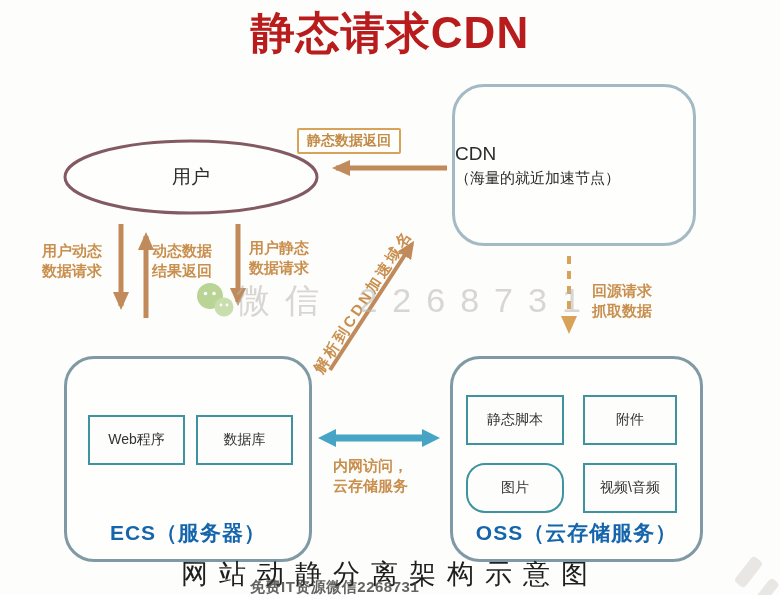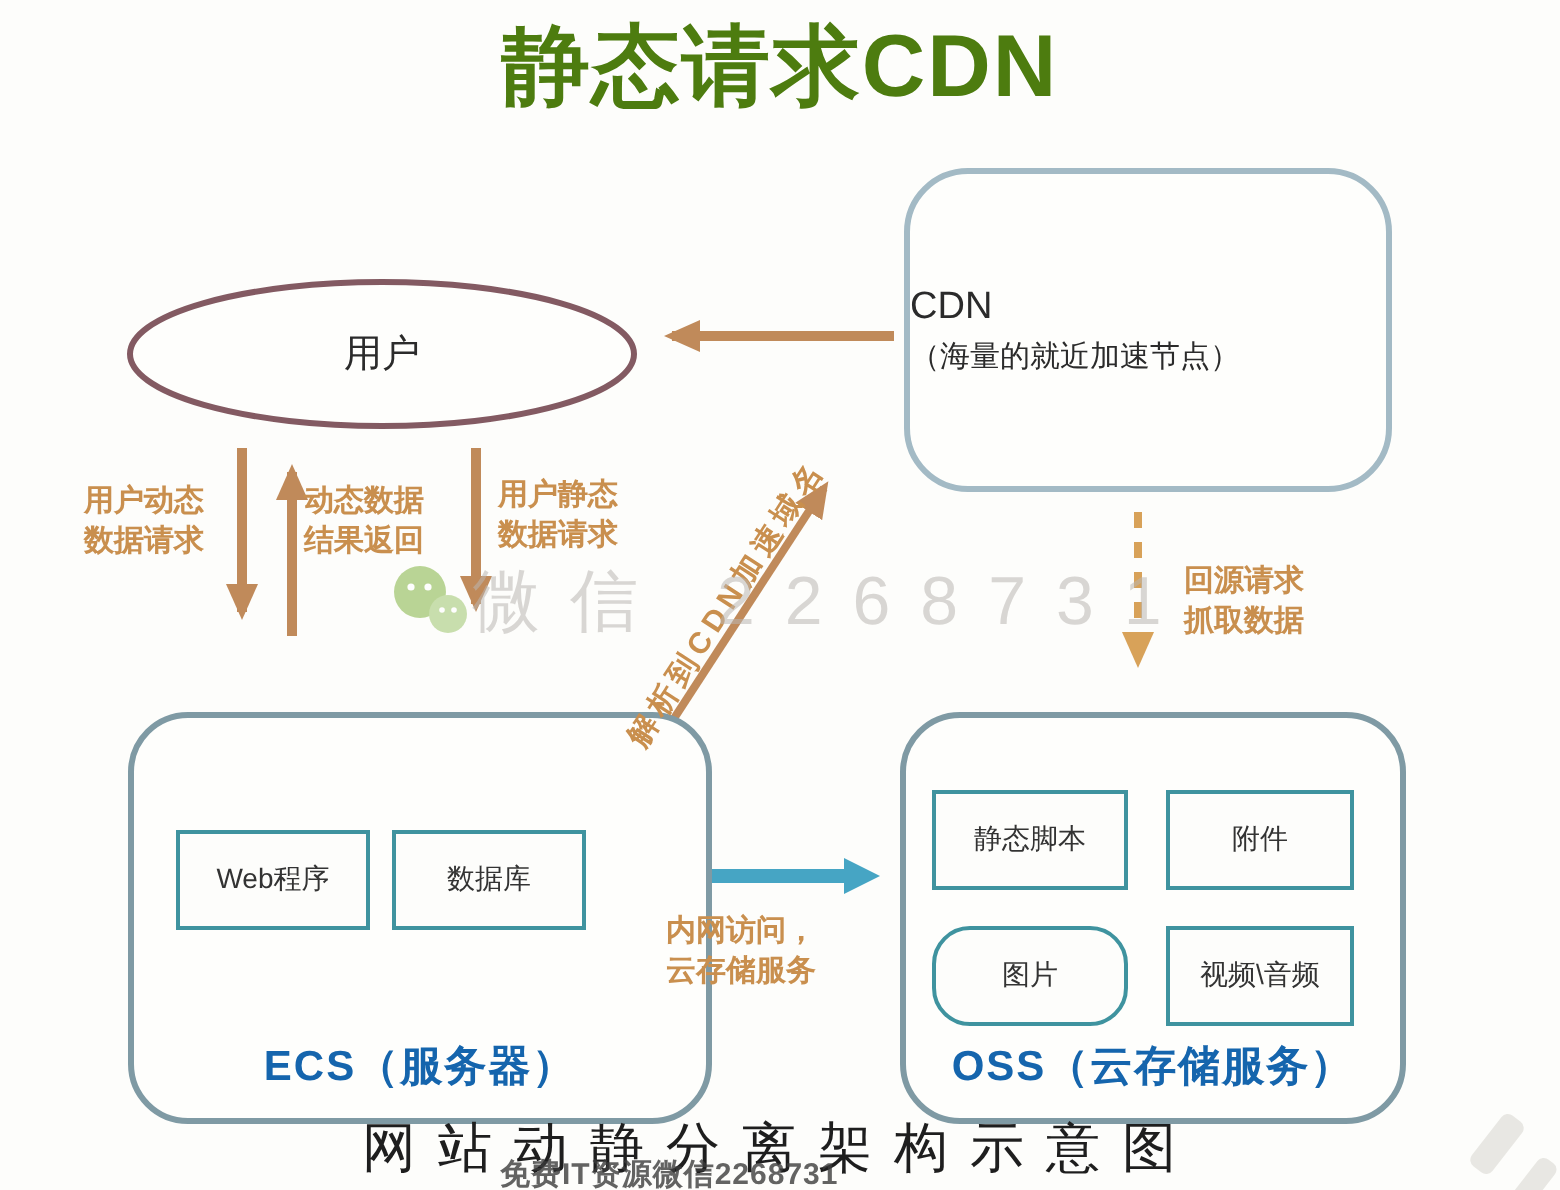--- a/index.html
+++ b/index.html
@@ -6,39 +6,39 @@
   #stage{
     position:relative;width:780px;height:595px;overflow:hidden;
     background:#fdfdfb;
     font-family:"Liberation Sans","DejaVu Sans",sans-serif;
     color:#222;
   }
   .abs{position:absolute;}
   
   .title{
     left:0;top:4px;width:780px;text-align:center;
-    font-size:44px;font-weight:900;color:#4d7c0f;letter-spacing:1px;
+    font-size:44px;font-weight:900;color:#b91c1c;letter-spacing:1px;
   }
   
   .user-label{
     left:66px;top:142px;width:250px;height:70px;
     display:flex;align-items:center;justify-content:center;
     font-size:19px;color:#2b2b2b;
   }
   .cdn-box{
     left:452px;top:84px;width:238px;height:156px;
     border:3px solid #a3bac5;border-radius:32px;background:#fefefc;
     display:flex;flex-direction:column;align-items:flex-start;justify-content:center;gap:4px;
   }
   .cdn-box .l1{font-size:19px;color:#2b2b2b;}
   .cdn-box .l2{font-size:15px;color:#2b2b2b;}
   .big-box{
     border:3px solid #7f9aa4;border-radius:30px;background:#fefefc;
   }
-  .ecs-box{left:64px;top:356px;width:242px;height:200px;padding-left:44px;}
+  .ecs-box{left:64px;top:356px;width:242px;height:200px;}
   .oss-box{left:450px;top:356px;width:247px;height:200px;}
   .inner-box{
     position:absolute;border:2px solid #3f939f;background:#fdfdfb;
     display:flex;align-items:center;justify-content:center;
     font-size:14px;color:#333;
   }
   .node-label{
     position:absolute;left:0;bottom:12px;width:100%;text-align:center;
     font-size:21px;font-weight:bold;color:#1565ad;letter-spacing:1px;
   }
@@ -138,20 +138,21 @@
       <span>图片</span>
     </div>
     <div class="inner-box" style="left:130px;top:104px;width:90px;height:46px;">
       <span>视频\音频</span>
     </div>
     <div class="node-label">
       <span>OSS</span><span>（云存储服务）</span>
     </div>
   </div>
 
+  <div class="abs boxed" style="left:297px;top:128px;">静态数据返回</div>
 
   <div class="abs edge-label" style="left:42px;top:241px;">
     <div>用户动态</div>
     <div>数据请求</div>
   </div>
 
   <div class="abs edge-label" style="left:152px;top:241px;">
     <div>动态数据</div>
     <div>结果返回</div>
   </div>

